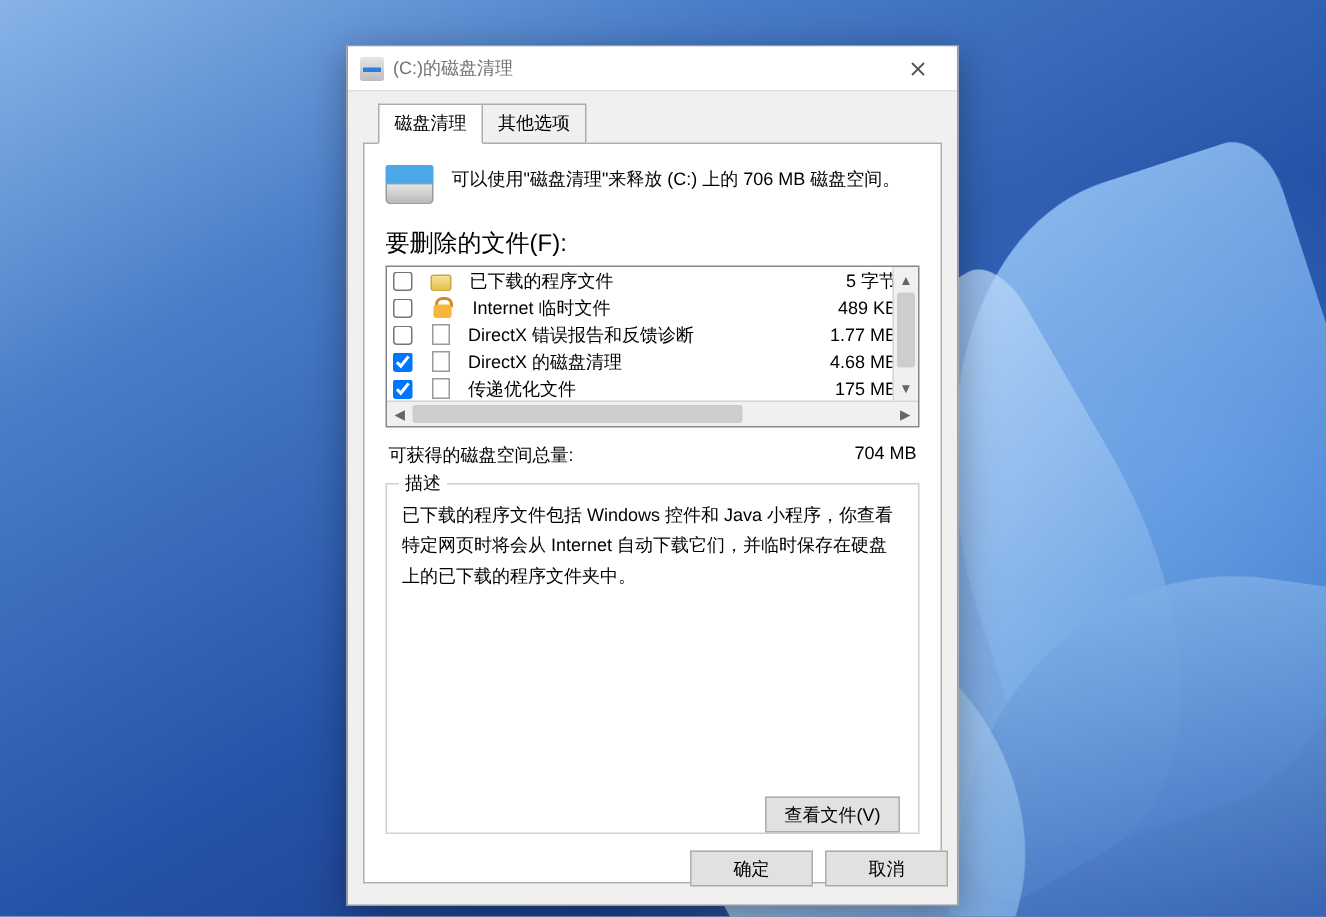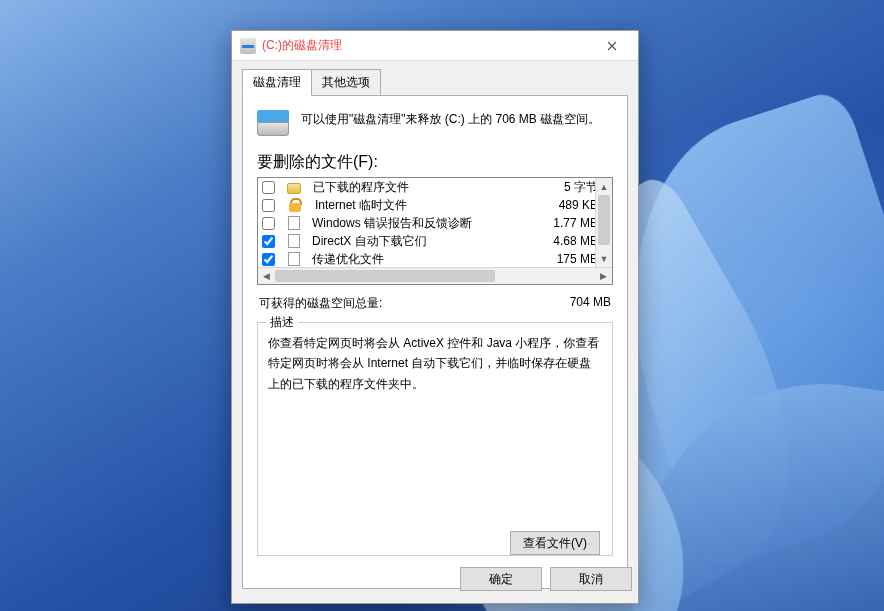--- a/index.html
+++ b/index.html
@@ -36,24 +36,24 @@
 .titlebar {
   height: 30px;
   background: #fff;
   display: flex; align-items: center;
   padding: 0 4px 0 8px;
   border-bottom: 1px solid #dcdcdc;
 }
 .title-icon { width:16px; height:16px; margin-right:6px; position:relative; }
 .title-icon::before { content:""; position:absolute; inset:0; background:linear-gradient(#e6e6e6,#bcbcbc); border-radius:2px; }
 .title-icon::after { content:""; position:absolute; left:2px; right:2px; top:7px; height:3px; background:#2a7de1; }
-.title-text { color:#ef4444; flex:1; font-size:12px; }
+.title-text { color:#737373; flex:1; font-size:12px; }
 .close-btn { width:45px; height:28px; display:flex; align-items:center; justify-content:center; color:#555; }
 
-.tabs { display:flex; padding: 8px 10px 0 10px; }
+.tabs { display:flex; padding: 8px 10px 0 20px; }
 .tab {
   padding: 4px 10px;
   border: 1px solid #adadad;
   background: #f0f0f0;
   position: relative;
   font-size: 12px;
 }
 .tab.active { background:#fff; border-bottom-color:#fff; z-index:2; }
 .tab + .tab { margin-left:-1px; }
 .tabpane {
@@ -180,27 +180,27 @@
           </div>
           <div class="file-row">
             <input type="checkbox" style="">
             <span class="file-icon fi-lock"></span>
             <span class="file-name">Internet 临时文件</span>
             <span class="file-size">489 KB</span>
           </div>
           <div class="file-row">
             <input type="checkbox" style="">
             <span class="file-icon fi-file"></span>
-            <span class="file-name">Windows 错误报告和反馈诊断</span>
+            <span class="file-name">DirectX 错误报告和反馈诊断</span>
             <span class="file-size">1.77 MB</span>
           </div>
           <div class="file-row">
             <input type="checkbox" checked="" style="">
             <span class="file-icon fi-file"></span>
-            <span class="file-name">DirectX 自动下载它们</span>
+            <span class="file-name">DirectX 的磁盘清理</span>
             <span class="file-size">4.68 MB</span>
           </div>
           <div class="file-row">
             <input type="checkbox" checked="" style="">
             <span class="file-icon fi-file"></span>
             <span class="file-name">传递优化文件</span>
             <span class="file-size">175 MB</span>
           </div>
         </div>
       <div class="scroll-y">
@@ -215,21 +215,21 @@
       </div>
     </div>
 
     <div class="total-row">
       <span>可获得的磁盘空间总量:</span>
       <span>704 MB</span>
     </div>
 
     <div class="group">
       <span class="group-label">描述</span>
-      <div class="desc-text">你查看特定网页时将会从 ActiveX 控件和 Java 小程序，你查看特定网页时将会从 Internet 自动下载它们，并临时保存在硬盘上的已下载的程序文件夹中。</div>
+      <div class="desc-text">已下载的程序文件包括 Windows 控件和 Java 小程序，你查看特定网页时将会从 Internet 自动下载它们，并临时保存在硬盘上的已下载的程序文件夹中。</div>
       <div class="view-btn-row">
         <button class="btn">查看文件(V)</button>
       </div>
     </div>
 
   </div>
 
   <div class="footer">
     <button class="btn">确定</button>
     <button class="btn">取消</button>

